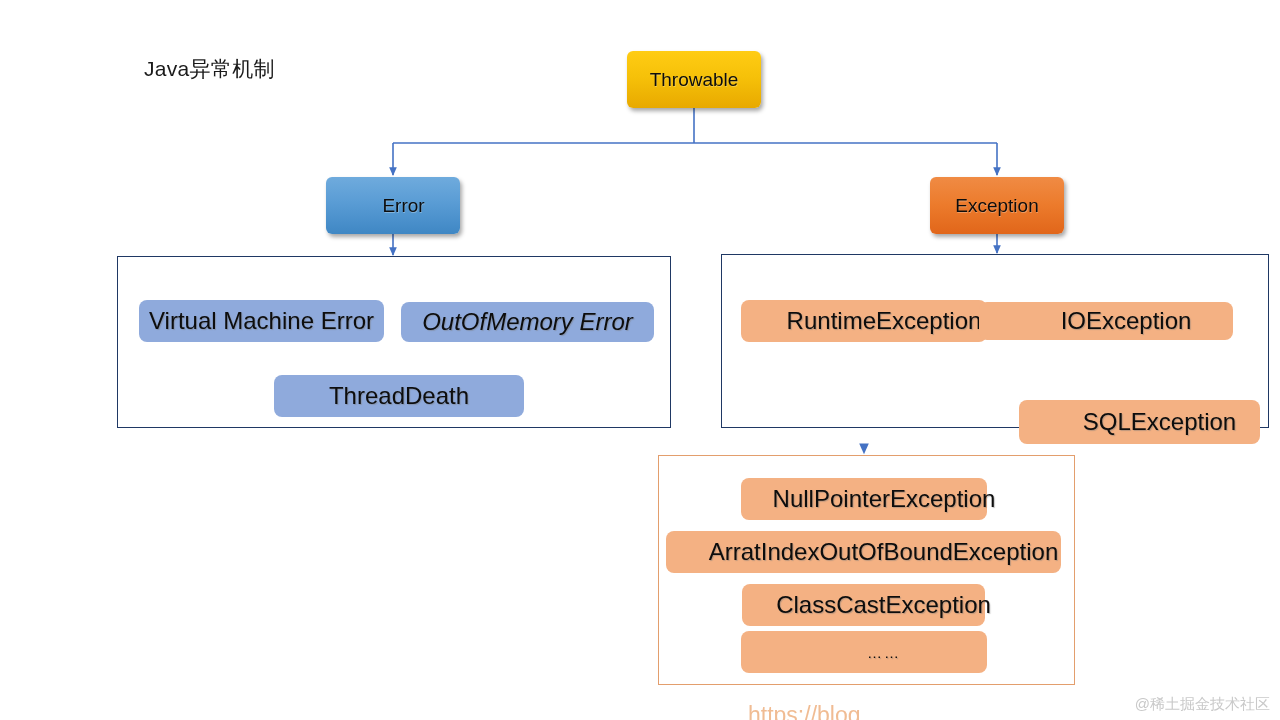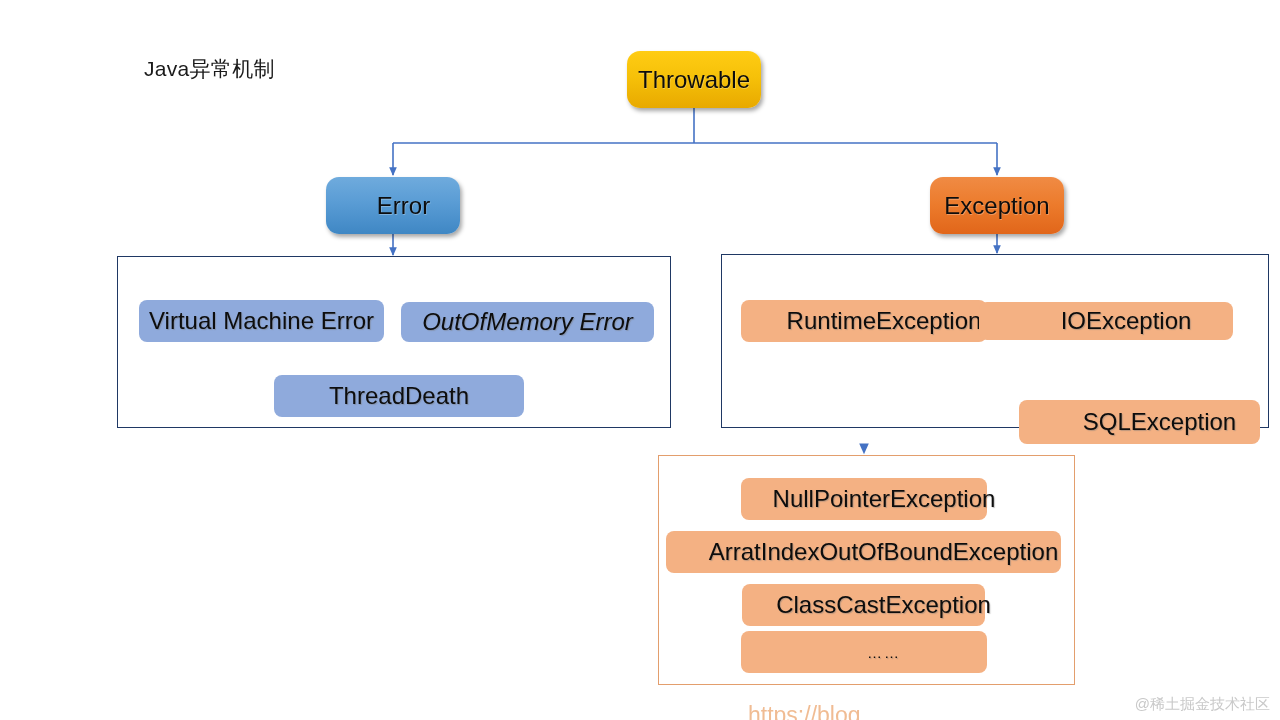--- a/index.html
+++ b/index.html
@@ -28,22 +28,22 @@
     letter-spacing: 0.3px;
     white-space: nowrap;
   }
 
   
   .node {
     position: absolute;
     display: flex;
     align-items: center;
     justify-content: center;
-    border-radius: 13px;
-    font-size: 24px;
+    border-radius: 6px;
+    font-size: 19px;
     color: #0d0d0d;
     text-align: left;
     box-sizing: border-box;
     box-shadow: 2px 3px 4px rgba(0,0,0,0.35);
     text-shadow: 0.6px 0.6px 0.6px rgba(255,255,255,0.28);
   }
   .node-throwable {
     left: 627px;
     top: 51px;
     width: 134px;

